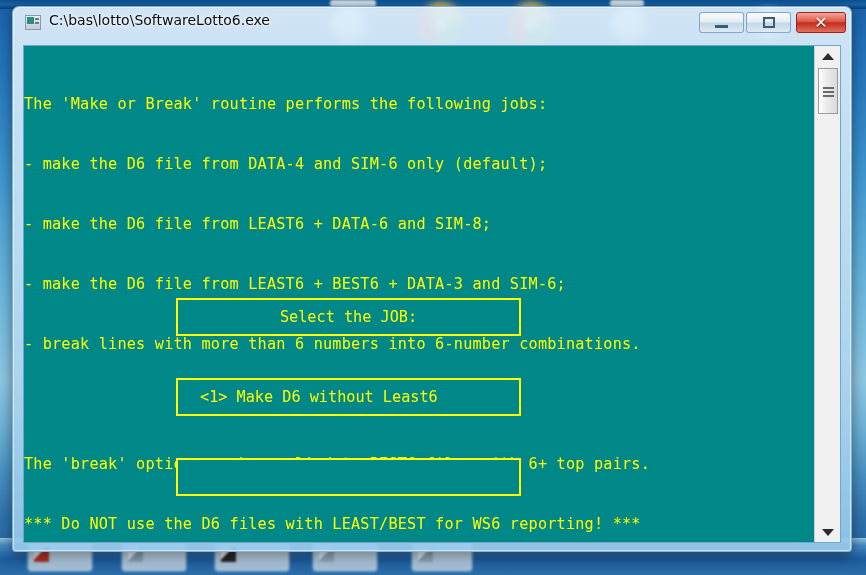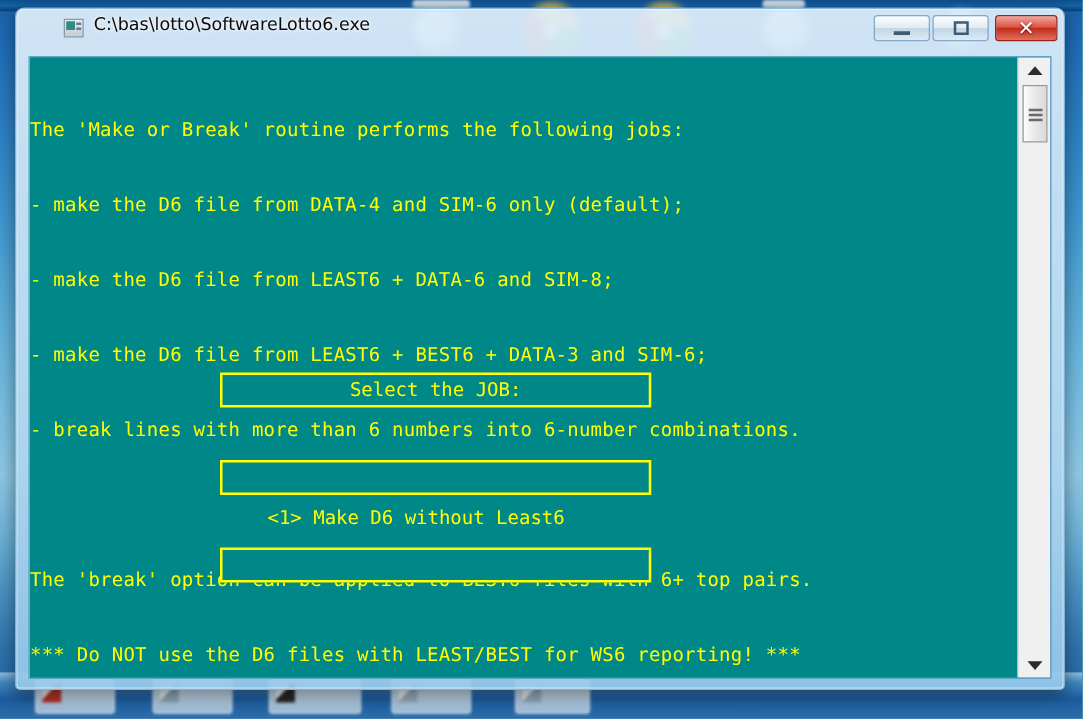--- a/index.html
+++ b/index.html
@@ -104,21 +104,20 @@
         rgba(171,211,238,.92) 70%,
         rgba(150,200,233,.92) 100%);
     border: 1px solid rgba(125,175,215,.95);
     box-shadow: 0 4px 14px rgba(0,0,0,.45), inset 0 0 0 1px rgba(255,255,255,.55);
     box-sizing: border-box;
   }
   #titlebar {
     position: absolute;
     left: 0; top: 0; right: 0;
     height: 32px;
-    margin-left: 26px;
   }
   #title-icon {
     position: absolute;
     left: 12px; top: 8px;
     width: 16px; height: 15px;
     background: linear-gradient(180deg, #e9eef2, #c3ccd4);
     border: 1px solid #8b9aa6;
     box-sizing: border-box;
   }
   #title-icon .scr {
@@ -209,35 +208,35 @@
   #menu {
     position: absolute;
     left: 152px;
     top: 212px;
     width: 345px;
   }
   .menu-box {
     box-sizing: border-box;
     border: 2px solid #ffff00;
     background: #008787;
-    height: 28px;
+    height: 38px;
     margin-bottom: 2px;
     position: relative;
   }
   .menu-box .mlabel {
     position: absolute;
     left: 0; right: 0; top: 50%;
     transform: translateY(-50%);
     color: #ffff00;
     font-family: "DejaVu Sans Mono", monospace;
     font-size: 15.2px;
     white-space: pre;
   }
   .menu-box.header .mlabel { text-align: center; }
-  .menu-box.item .mlabel { padding-left: 36px; margin-top: 32px; }
+  .menu-box.item .mlabel { padding-left: 22px; }
 
   
   #scrollbar {
     position: absolute;
     right: 0; top: 0;
     width: 26px;
     height: 100%;
     background: #f0f0f0;
     border-left: 1px solid #cfcfcf;
     box-sizing: border-box;

